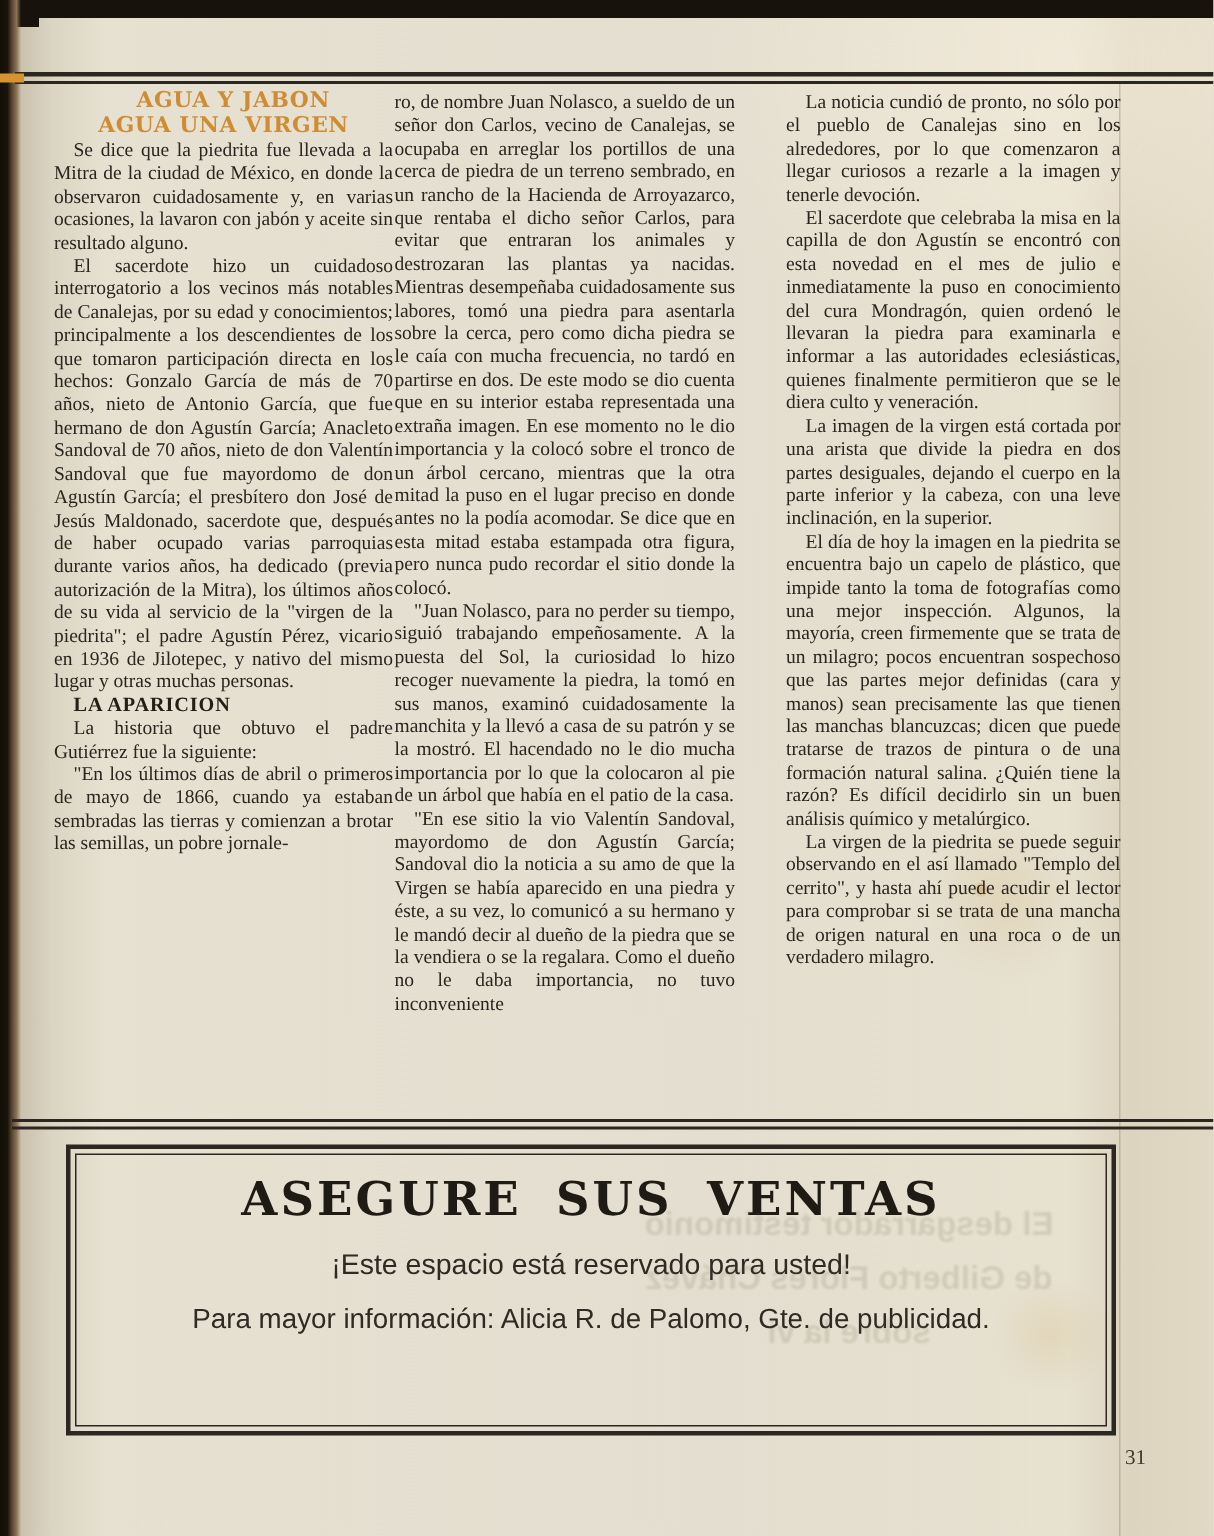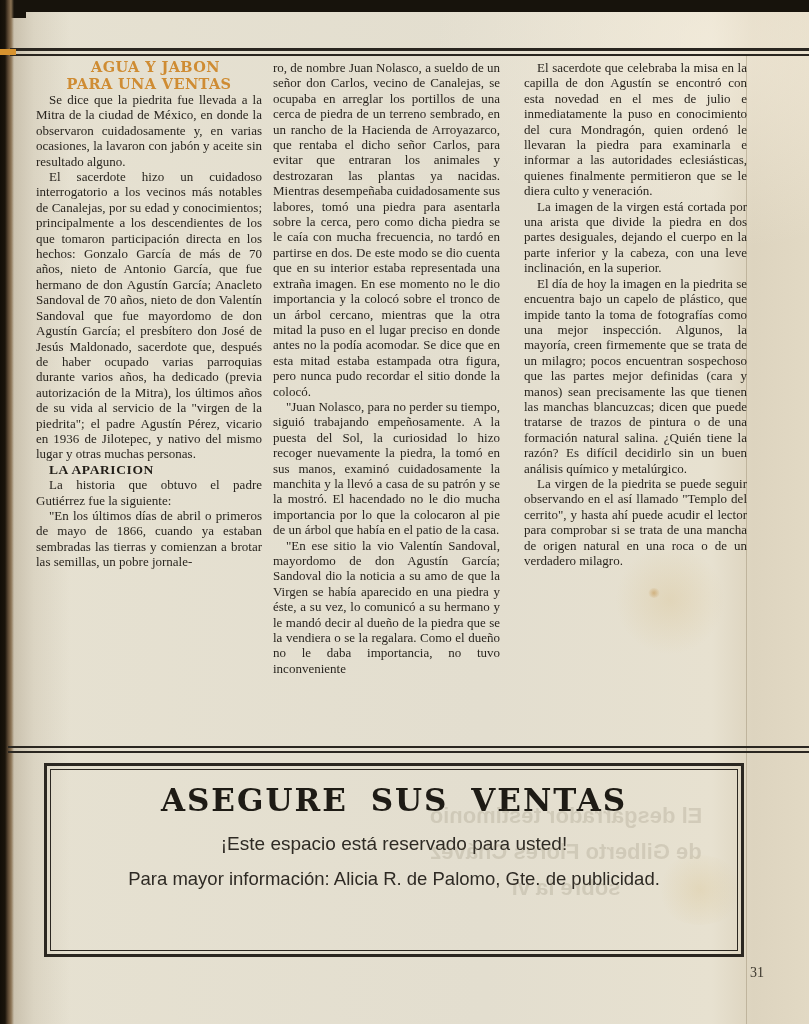--- a/index.html
+++ b/index.html
@@ -34,21 +34,21 @@
     border-top:3px solid #2a2620;border-bottom:2px solid #2a2620;}
   .rule-orange{position:absolute;left:0;top:49px;width:16px;height:6px;background:#d7932f;}
   .rule-bottom{position:absolute;left:8px;right:0;top:746px;height:3px;
     border-top:2px solid #2a2620;border-bottom:2px solid #2a2620;}
 
   
   .col{position:absolute;top:58px;text-align:justify;font-size:13px;line-height:15.4px;color:#29251f;}
   .col p{margin:0;text-indent:13px;}
   .col p.cont{text-indent:0;}
   .col-1{left:36px;width:226px;}
-  .col-2{left:273px;width:227px;top:60px;}
+  .col-2{left:263px;width:227px;top:60px;}
   .col-3{left:524px;width:223px;top:60px;}
   .art-title{
     margin:6px 0 9px;text-align:center;text-indent:0;
     font-family:"DejaVu Serif", serif;font-weight:bold;
     font-size:14.5px;line-height:17px;letter-spacing:.4px;
   }
   .subhead{
     margin:8px 0 5px;text-indent:0;font-weight:bold;
     font-size:13.5px;letter-spacing:.6px;color:#221e18;
   }
@@ -87,36 +87,37 @@
   <div class="stain1"></div>
   <div class="stain2"></div>
   <div class="stain3"></div>
 
   <div class="rule-top"></div>
   <div class="rule-orange"></div>
 
   <div class="col col-1">
     <p class="art-title" style="color:#cf8c33;">
       <span>AGUA Y JABON</span><br>
-      <span>PARA UNA VENTAS</span>
+      <span>AGUA UNA VIRGEN</span>
     </p>
     <p>Se dice que la piedrita fue llevada a la Mitra de la ciudad de México, en donde la observaron cuidadosamente y, en varias ocasiones, la lavaron con jabón y aceite sin resultado alguno.</p>
     <p>El sacerdote hizo un cuidadoso interrogatorio a los vecinos más notables de Canalejas, por su edad y conocimientos; principalmente a los descendientes de los que tomaron participación directa en los hechos: Gonzalo García de más de 70 años, nieto de Antonio García, que fue hermano de don Agustín García; Anacleto Sandoval de 70 años, nieto de don Valentín Sandoval que fue mayordomo de don Agustín García; el presbítero don José de Jesús Maldonado, sacerdote que, después de haber ocupado varias parroquias durante varios años, ha dedicado (previa autorización de la Mitra), los últimos años de su vida al servicio de la "virgen de la piedrita"; el padre Agustín Pérez, vicario en 1936 de Jilotepec, y nativo del mismo lugar y otras muchas personas.</p>
     <p class="subhead">LA APARICION</p>
     <p>La historia que obtuvo el padre Gutiérrez fue la siguiente:</p>
     <p>"En los últimos días de abril o primeros de mayo de 1866, cuando ya estaban sembradas las tierras y comienzan a brotar las semillas, un pobre jornale-</p>
   </div>
 
   <div class="col col-2">
     <p class="cont">ro, de nombre Juan Nolasco, a sueldo de un señor don Carlos, vecino de Canalejas, se ocupaba en arreglar los portillos de una cerca de piedra de un terreno sembrado, en un rancho de la Hacienda de Arroyazarco, que rentaba el dicho señor Carlos, para evitar que entraran los animales y destrozaran las plantas ya nacidas. Mientras desempeñaba cuidadosamente sus labores, tomó una piedra para asentarla sobre la cerca, pero como dicha piedra se le caía con mucha frecuencia, no tardó en partirse en dos. De este modo se dio cuenta que en su interior estaba representada una extraña imagen. En ese momento no le dio importancia y la colocó sobre el tronco de un árbol cercano, mientras que la otra mitad la puso en el lugar preciso en donde antes no la podía acomodar. Se dice que en esta mitad estaba estampada otra figura, pero nunca pudo recordar el sitio donde la colocó.</p>
     <p>"Juan Nolasco, para no perder su tiempo, siguió trabajando empeñosamente. A la puesta del Sol, la curiosidad lo hizo recoger nuevamente la piedra, la tomó en sus manos, examinó cuidadosamente la manchita y la llevó a casa de su patrón y se la mostró. El hacendado no le dio mucha importancia por lo que la colocaron al pie de un árbol que había en el patio de la casa.</p>
     <p>"En ese sitio la vio Valentín Sandoval, mayordomo de don Agustín García; Sandoval dio la noticia a su amo de que la Virgen se había aparecido en una piedra y éste, a su vez, lo comunicó a su hermano y le mandó decir al dueño de la piedra que se la vendiera o se la regalara. Como el dueño no le daba importancia, no tuvo inconveniente</p>
   </div>
 
   <div class="col col-3">
+    <p>La noticia cundió de pronto, no sólo por el pueblo de Canalejas sino en los alrededores, por lo que comenzaron a llegar curiosos a rezarle a la imagen y tenerle devoción.</p>
     <p>El sacerdote que celebraba la misa en la capilla de don Agustín se encontró con esta novedad en el mes de julio e inmediatamente la puso en conocimiento del cura Mondragón, quien ordenó le llevaran la piedra para examinarla e informar a las autoridades eclesiásticas, quienes finalmente permitieron que se le diera culto y veneración.</p>
     <p>La imagen de la virgen está cortada por una arista que divide la piedra en dos partes desiguales, dejando el cuerpo en la parte inferior y la cabeza, con una leve inclinación, en la superior.</p>
     <p>El día de hoy la imagen en la piedrita se encuentra bajo un capelo de plástico, que impide tanto la toma de fotografías como una mejor inspección. Algunos, la mayoría, creen firmemente que se trata de un milagro; pocos encuentran sospechoso que las partes mejor definidas (cara y manos) sean precisamente las que tienen las manchas blancuzcas; dicen que puede tratarse de trazos de pintura o de una formación natural salina. ¿Quién tiene la razón? Es difícil decidirlo sin un buen análisis químico y metalúrgico.</p>
     <p>La virgen de la piedrita se puede seguir observando en el así llamado "Templo del cerrito", y hasta ahí puede acudir el lector para comprobar si se trata de una mancha de origen natural en una roca o de un verdadero milagro.</p>
   </div>
 
   <div class="rule-bottom"></div>
 
   <div class="ad">
     <div class="ad-inner">

